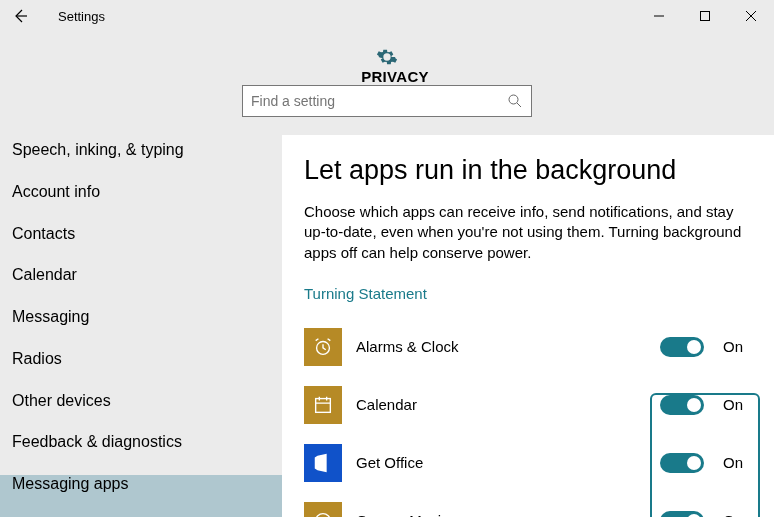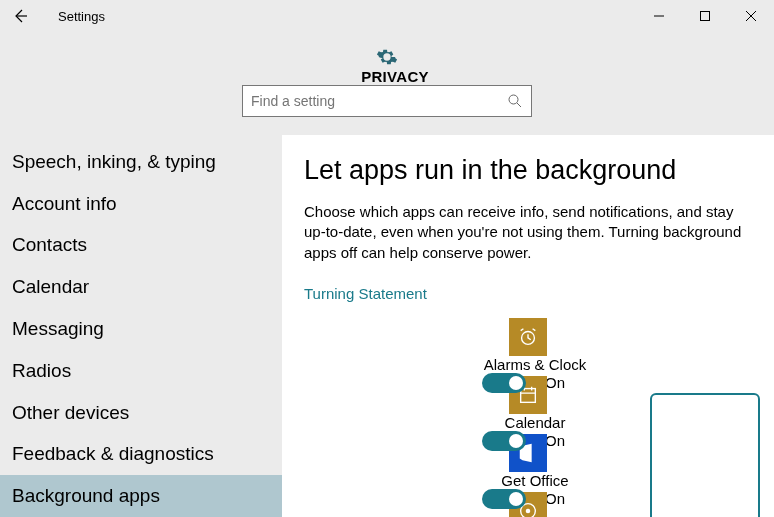--- a/index.html
+++ b/index.html
@@ -11,27 +11,27 @@
   .titlebar .spacer { flex: 1; }
   .titlebar .winbtn { width: 46px; height: 32px; display: flex; align-items: center; justify-content: center; cursor: pointer; }
   .header { display: flex; align-items: center; padding: 14px 12px 18px 12px; background: #ebebeb; flex-direction: column; }
   .header .gear { width: 28px; display:flex; align-items:center; justify-content:center; }
   .header .section-title { font-size: 15px; font-weight: 700; margin-left: 16px; letter-spacing: 0.3px; }
   .header .spacer { flex: 1; }
   .searchbox { width: 290px; height: 32px; border: 1px solid #777; display: flex; align-items: center; padding: 0 8px; background: #fff; }
   .searchbox input { border: none; outline: none; flex: 1; font-size: 14px; color: #1d4ed8; background: transparent; }
   .body { flex: 1; display: flex; min-height: 0; }
   .sidebar { width: 282px; background: #ebebeb; display: flex; flex-direction: column; padding-top: 6px; }
-  .sidebar-item { height: 46px; display: flex; align-items: center; padding-left: 12px; font-size: 19px; cursor: pointer; }
+  .sidebar-item { height: 46px; display: flex; padding-left: 12px; font-size: 16px; cursor: pointer; }
   .sidebar-item.active { background: #afc7cf; }
   .main { flex: 1; padding: 20px 22px 0 22px; overflow: hidden; position: relative; }
   .main h1 { font-size: 27px; font-weight: 400; margin-bottom: 16px; }
   .main .desc { font-size: 15px; line-height: 1.35; margin-bottom: 22px; max-width: 440px; }
   .main .link { color: #197a8a; font-size: 15px; cursor: pointer; display:inline-block; margin-bottom: 16px; }
-  .app-row { display: flex; align-items: center; height: 58px; flex-direction: column; }
+  .app-row { display: flex; align-items: center; height: 58px; }
   .app-icon { width: 38px; height: 38px; display:flex; align-items:center; justify-content:center; color:#fff; flex-shrink:0; }
   .app-icon.gold { background: #b68a26; }
   .app-icon.blue { background: #1052c9; }
   .app-name { margin-left: 14px; font-size: 15px; flex: 1; }
   .toggle-wrap { display:flex; align-items:center; gap:19px; width: 92px; }
   .toggle { width: 44px; height: 20px; border-radius: 10px; background: #197a8a; position: relative; cursor:pointer; }
   .toggle::after { content:""; position:absolute; right:3px; top:3px; width:14px; height:14px; border-radius:50%; background:#fff; }
   .toggle-label { font-size: 15px; }
   .highlight-box { position:absolute; border:2px solid #197a8a; border-radius:6px; right:14px; top:258px; width:110px; height:230px; pointer-events:none; }
   svg { display:block; }
@@ -105,21 +105,21 @@
       <div class="sidebar-item">
           <span>Radios</span>
         </div>
       <div class="sidebar-item">
           <span>Other devices</span>
         </div>
       <div class="sidebar-item">
           <span>Feedback &amp; diagnostics</span>
         </div>
       <div class="sidebar-item active">
-          <span>Background apps</span>
+          <span>Messaging apps</span>
         </div>
     </div>
 
     <div class="main">
       <h1>Let apps run in the background</h1>
       <p class="desc">Choose which apps can receive info, send notifications, and stay up-to-date, even when you're not using them. Turning background apps off can help conserve power.</p>
       <a class="link">Turning Statement</a>
 
       <div class="app-row">
         <div class="app-icon gold">

